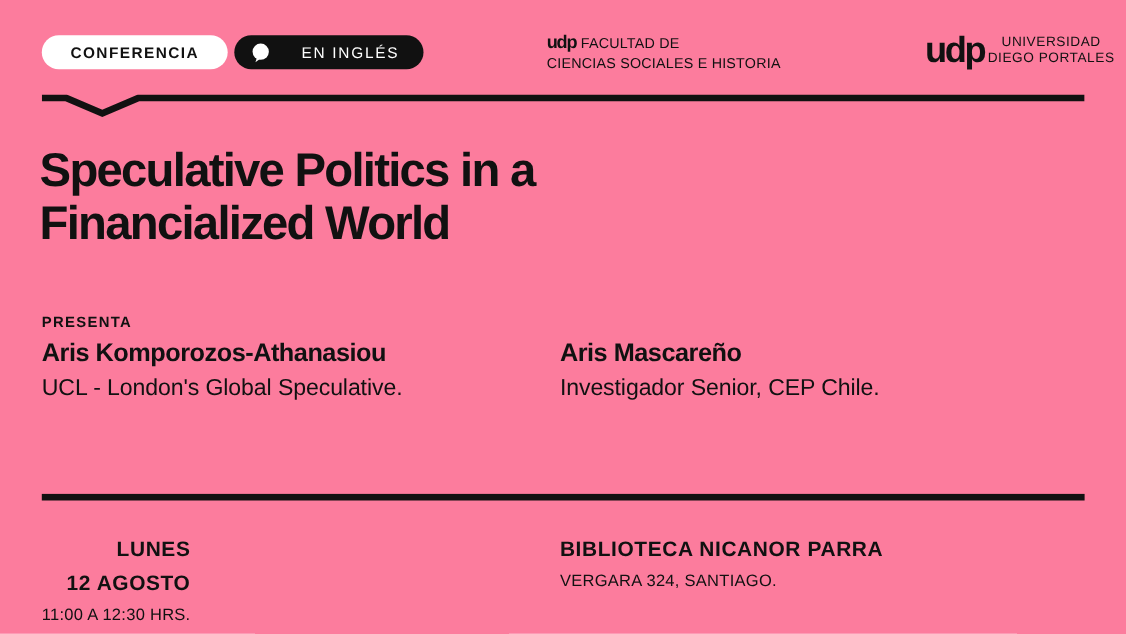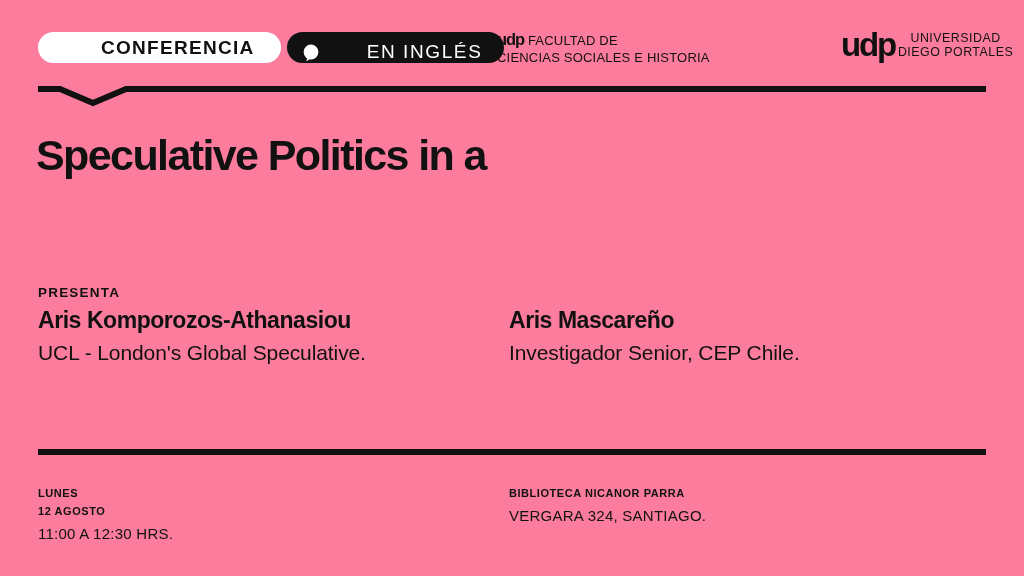--- a/index.html
+++ b/index.html
@@ -43,29 +43,27 @@
   .pill-light {
     background: #ffffff;
     color: #111111;
     padding: 0 26px;
   }
 
   .pill-dark {
     background: #111111;
     color: #ffffff;
     padding: 0 22px 0 14px;
-    gap: 9px;
-    align-items: flex-end;
+    gap: 27px;
   }
 
   .pill-label {
     font-weight: 700;
-    font-size: 19px;
+    font-size: 14px;
     letter-spacing: 1.3px;
-    margin-left: 37px;
   }
 
   .pill-dark .pill-label {
     font-weight: 500;
     letter-spacing: 1.6px;
   }
 
   .bubble-icon {
     width: 20px;
     height: 20px;
@@ -192,25 +190,26 @@
 
   
   .footer-col {
     position: absolute;
     color: #111111;
   }
   .footer-left  { left: 38px;  top: 485px; }
   .footer-right { left: 509px; top: 485px; }
 
   .foot-strong {
-    font-size: 11px;
+    font-size: 19px;
     font-weight: 700;
     letter-spacing: 0.55px;
     line-height: 1.62;
     white-space: nowrap;
+    text-align: right;
   }
   .foot-plain {
     font-size: 15px;
     font-weight: 400;
     letter-spacing: 0.25px;
     line-height: 1.62;
     margin-top: 1px;
     white-space: nowrap;
   }
 </style>
@@ -249,20 +248,21 @@
       <div>DIEGO PORTALES</div>
     </div>
   </div>
 
   <svg class="rule-top" viewBox="0 0 948 21" preserveAspectRatio="none">
     <path d="M0 3 L22 3 L55 17 L88 3 L948 3" fill="none" stroke="#111111" stroke-width="6" stroke-linejoin="miter" vector-effect="non-scaling-stroke"></path>
   </svg>
 
   <div class="title">
     <div>Speculative Politics in a</div>
+    <div>Financialized World</div>
   </div>
 
   <div class="presenta-label">PRESENTA</div>
 
   <div class="speaker speaker-a">
     <div class="speaker-name">Aris Komporozos-Athanasiou</div>
     <div class="speaker-affil">UCL - London's Global Speculative.</div>
   </div>
 
   <div class="speaker speaker-b">

